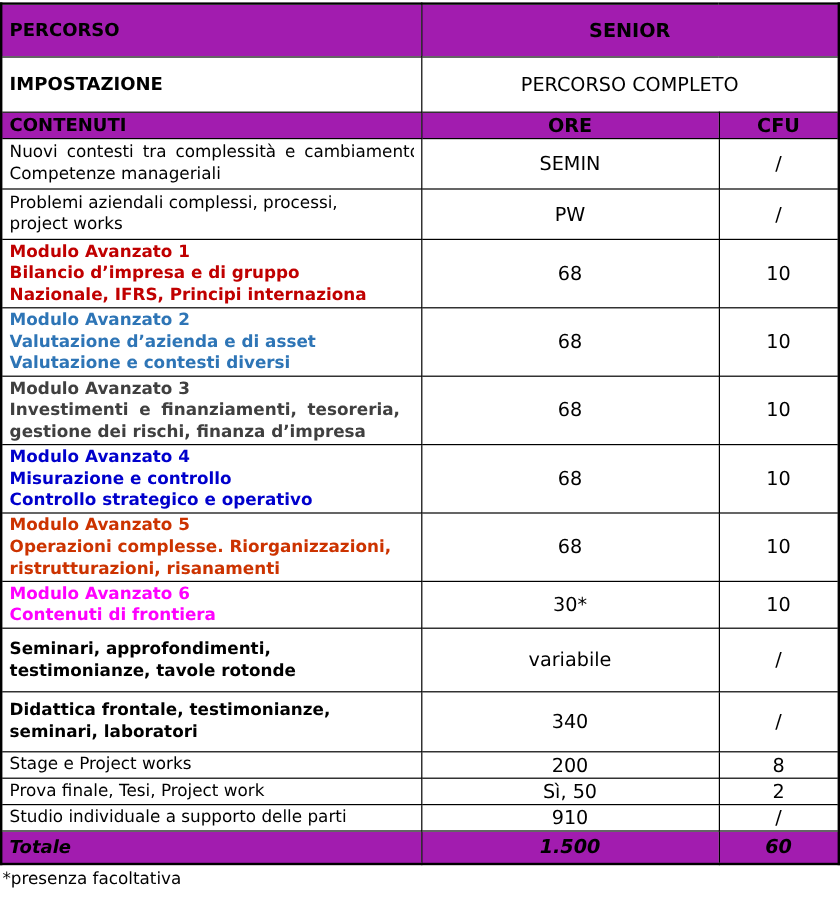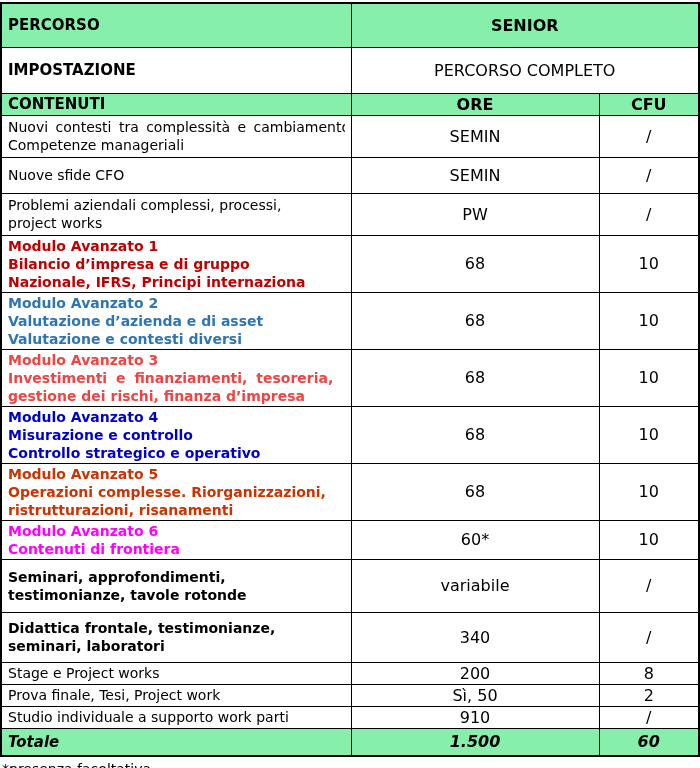--- a/index.html
+++ b/index.html
@@ -1,28 +1,28 @@
 <!DOCTYPE html>
 <html><head>
 <meta charset="utf-8">
 <style>
   html,body{margin:0;padding:0;background:#ffffff;width:700px;font-family:"DejaVu Sans","Liberation Sans",sans-serif;color:#000;}
   .page{width:700px;height:768px;box-sizing:border-box;padding-top:2px;}
   table{border-collapse:collapse;table-layout:fixed;width:698px;margin:0;}
   td{border:1px solid #000;vertical-align:middle;padding:1px 6px;box-sizing:border-box;overflow:hidden;}
   table{border:2px solid #000;}
-  .orange{background:#86efac;}
+  .orange{background:#a21caf;}
   .hdr{font-weight:bold;font-size:15px;}
   .cL{text-align:left;}
   .cC{text-align:center;font-size:16px;}
   .line{white-space:nowrap;overflow:hidden;font-size:14px;line-height:18px;}
   .bold .line{font-weight:bold;}
   .c-red .line{color:#C00000;}
   .c-blue .line{color:#2E75B6;}
-  .c-green .line{color:#ef4444;}
+  .c-green .line{color:#404040;}
   .c-navy .line{color:#0000CC;}
   .c-brick .line{color:#CC3300;}
   .c-magenta .line{color:#FF00FF;}
   .ws1{word-spacing:3px;}
   .ws2{word-spacing:4px;}
   .h44{height:44px;} .h46{height:46px;} .h22{height:22px;} .h42{height:42px;}
   .h36{height:36px;} .h54{height:54px;} .h39{height:39px;margin-top:30px;} .h53{height:53px;padding-left:31px;}
   .h50{height:50px;margin-top:33px;} .h21{height:21px;} .h28{height:28px;font-style:italic;}
   .tot td{font-weight:bold;}
   .tot .cC{font-size:16px;}
@@ -59,27 +59,20 @@
 
   <tr class="h42">
     <td class="cL">
       <div class="line ws1">Nuovi contesti tra complessità e cambiamento.</div>
       <div class="line">Competenze manageriali</div>
     </td>
     <td class="cC">SEMIN</td>
     <td class="cC">/</td>
   </tr>
 
-  <tr class="h36">
-    <td class="cL">
-      <div class="line">Nuove sfide CFO</div>
-    </td>
-    <td class="cC">SEMIN</td>
-    <td class="cC">/</td>
-  </tr>
 
   <tr class="h42">
     <td class="cL">
       <div class="line">Problemi aziendali complessi, processi,</div>
       <div class="line">project works</div>
     </td>
     <td class="cC">PW</td>
     <td class="cC">/</td>
   </tr>
 
@@ -131,21 +124,21 @@
     </td>
     <td class="cC">68</td>
     <td class="cC">10</td>
   </tr>
 
   <tr class="h39 bold c-magenta">
     <td class="cL">
       <div class="line">Modulo Avanzato 6</div>
       <div class="line">Contenuti di frontiera</div>
     </td>
-    <td class="cC">60*</td>
+    <td class="cC">30*</td>
     <td class="cC">10</td>
   </tr>
 
   <tr class="h53 bold">
     <td class="cL">
       <div class="line">Seminari, approfondimenti,</div>
       <div class="line">testimonianze, tavole rotonde</div>
     </td>
     <td class="cC">variabile</td>
     <td class="cC">/</td>
@@ -171,21 +164,21 @@
   <tr class="h21">
     <td class="cL">
       <div class="line">Prova finale, Tesi, Project work</div>
     </td>
     <td class="cC">Sì, 50</td>
     <td class="cC">2</td>
   </tr>
 
   <tr class="h21">
     <td class="cL">
-      <div class="line">Studio individuale a supporto work parti</div>
+      <div class="line">Studio individuale a supporto delle parti</div>
     </td>
     <td class="cC">910</td>
     <td class="cC">/</td>
   </tr>
 
   <tr class="orange h28 tot">
     <td class="cL">
       <div class="line">Totale</div>
     </td>
     <td class="cC">1.500</td>

